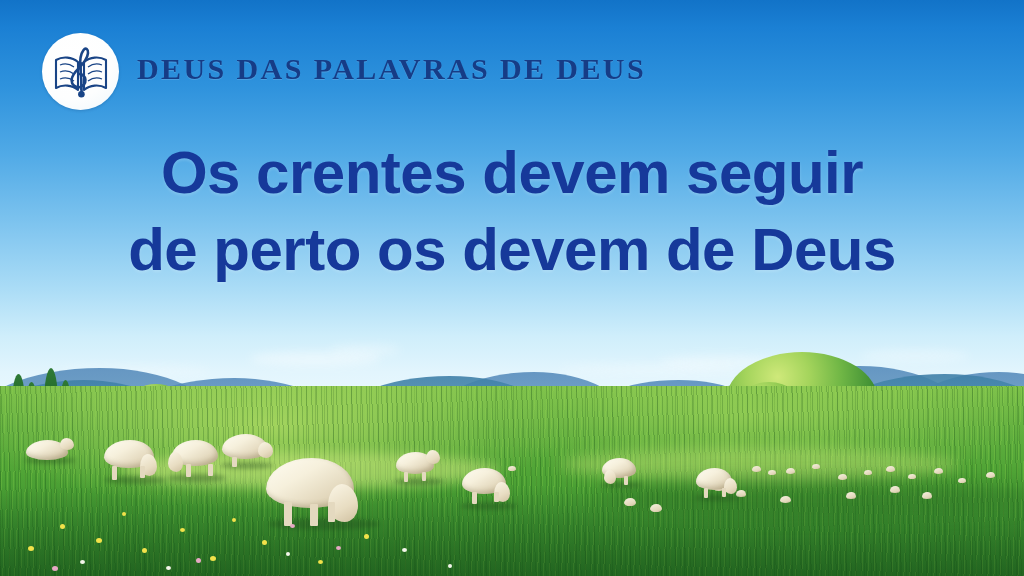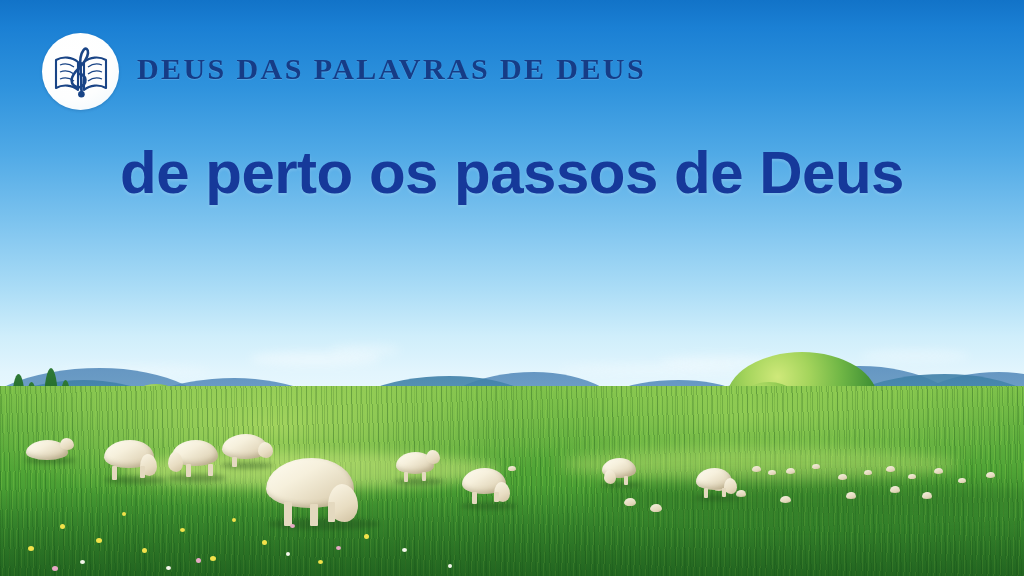--- a/index.html
+++ b/index.html
@@ -424,16 +424,17 @@
                  C21.4 26.6, 18.6 29.8, 18.6 34.2 C18.6 38.6, 22.2 41.6, 26.2 41.2
                  C30.0 40.8, 32.8 37.6, 32.4 33.6 C32.0 29.8, 28.8 27.4, 25.6 28.0"></path>
       </g>
       <circle cx="28.4" cy="48.2" r="3.3" fill="#194486"></circle>
     </svg>
   </div>
 
   <div class="brand">DEUS DAS PALAVRAS DE DEUS</div>
 
   <div class="headline">
-    <span class="ln">de perto os passos de Deus</span>
+    <span class="ln">Os crentes devem seguir</span>
+    <span class="ln">de perto os devem de Deus</span>
   </div>
 
 </div>
 
 </body></html>

